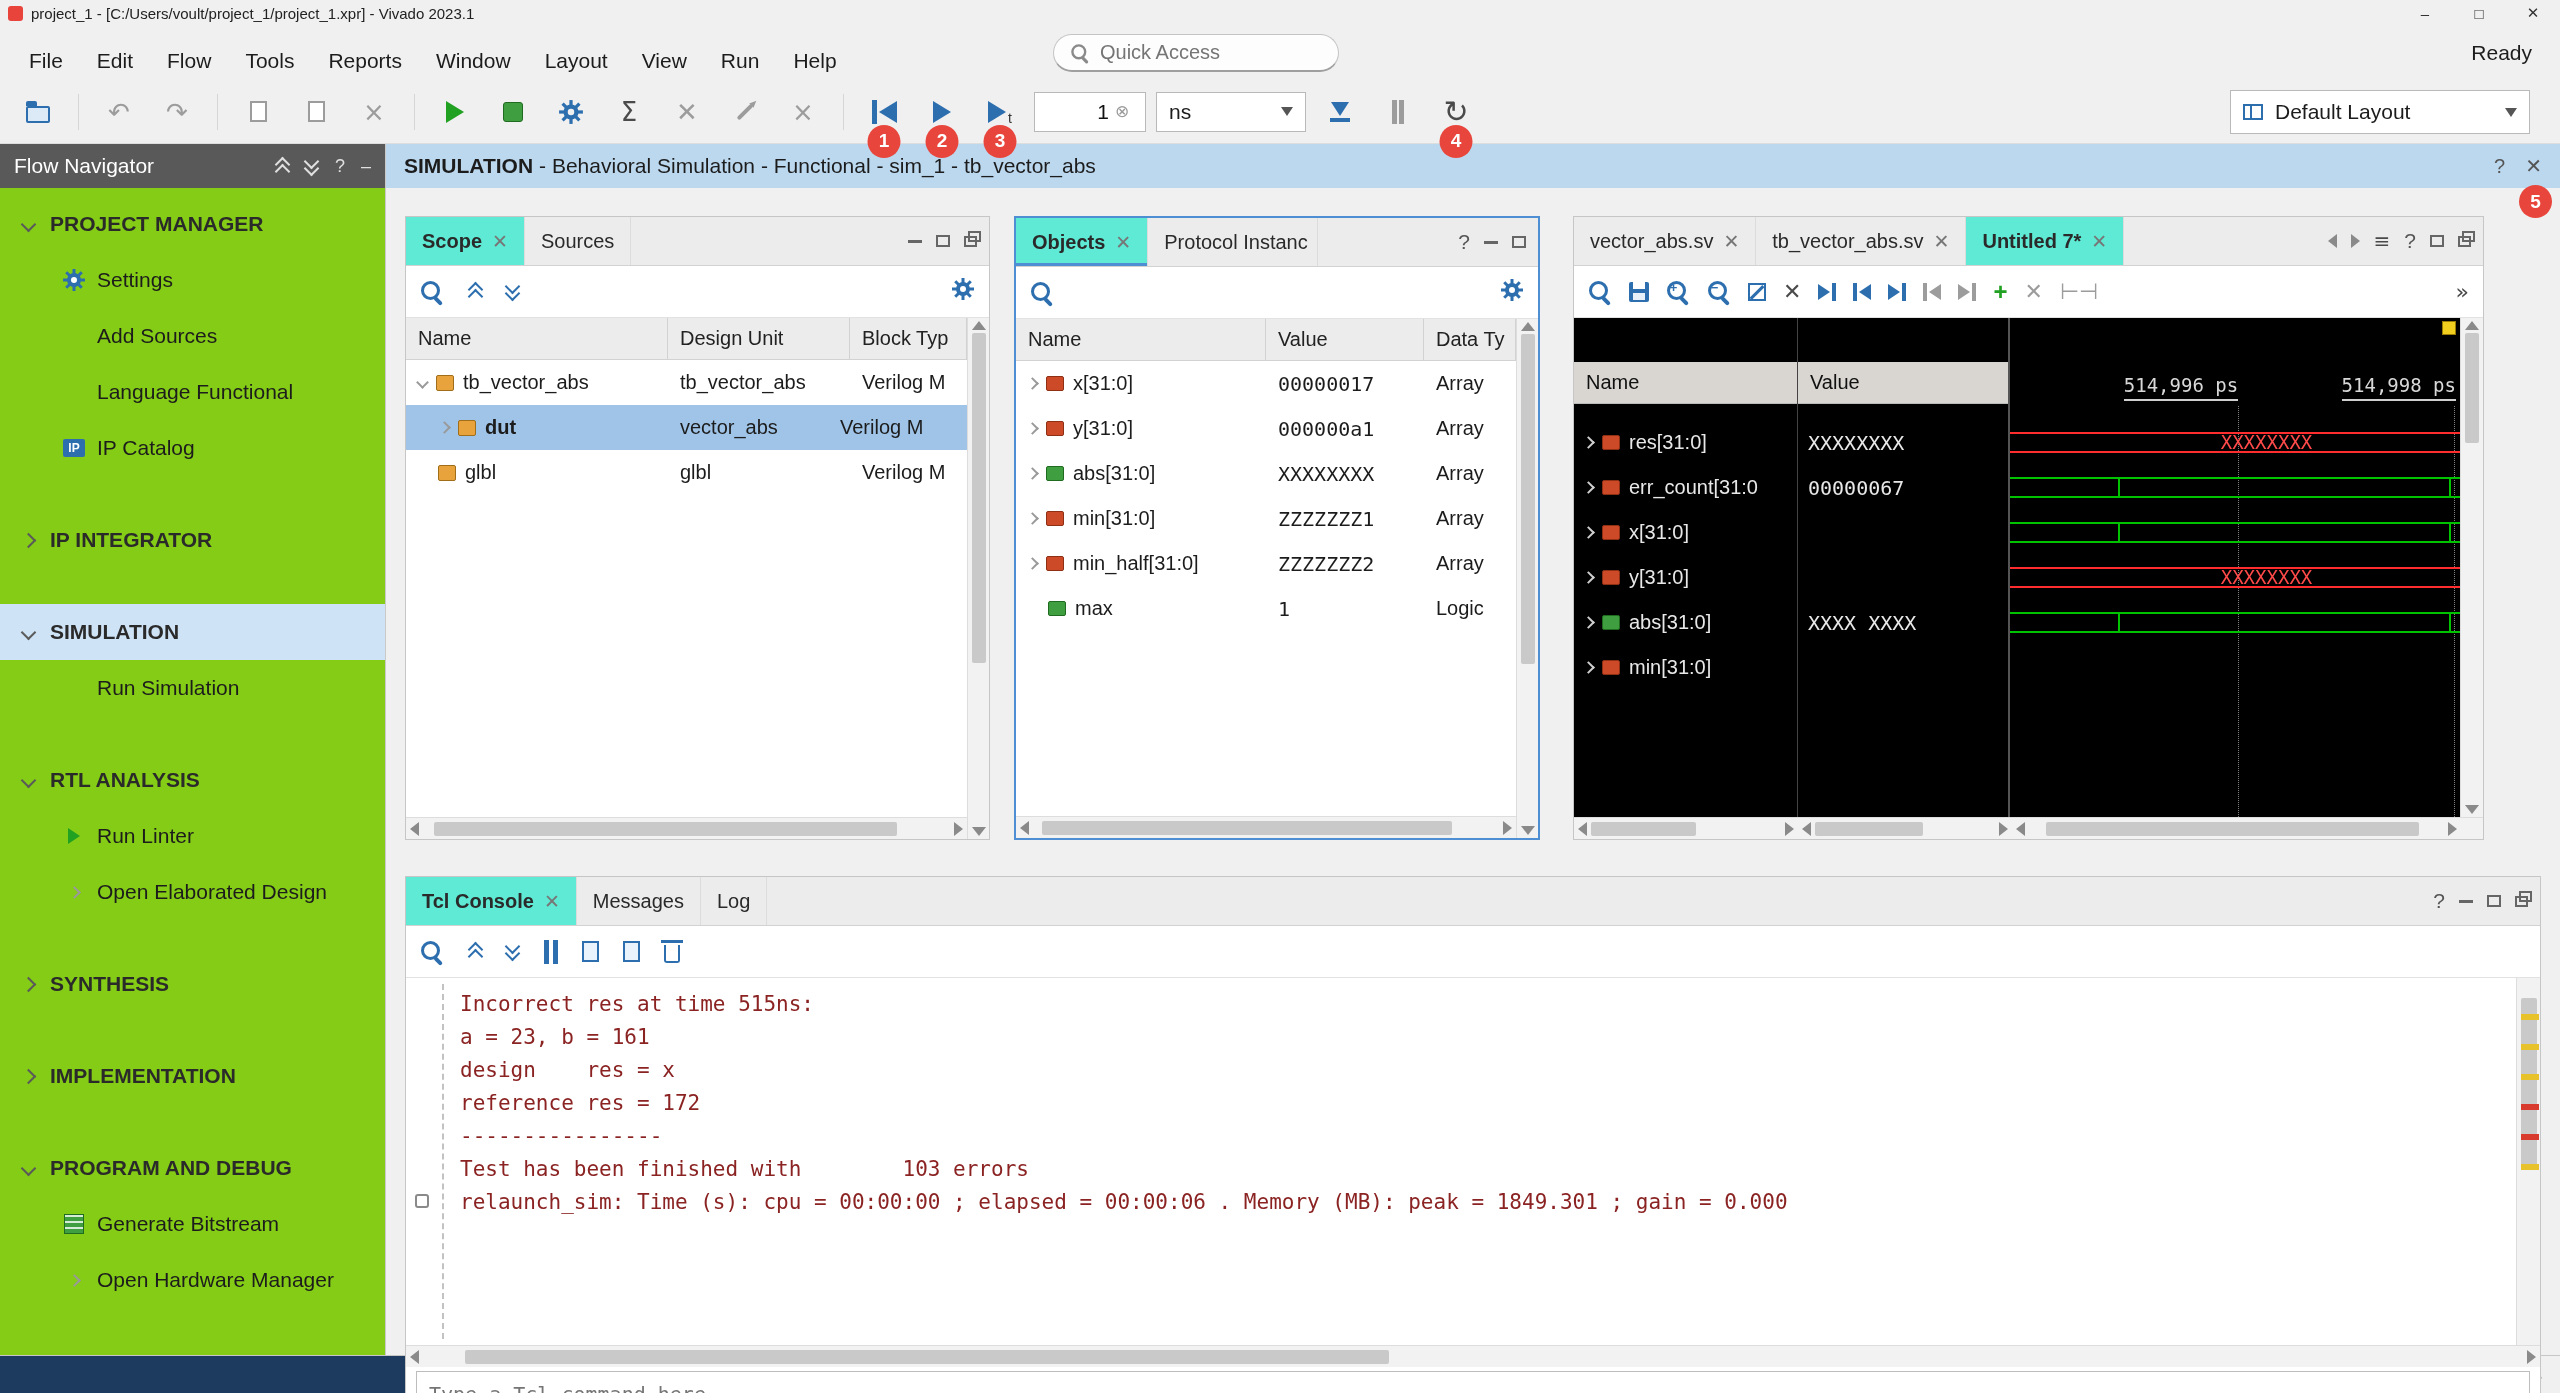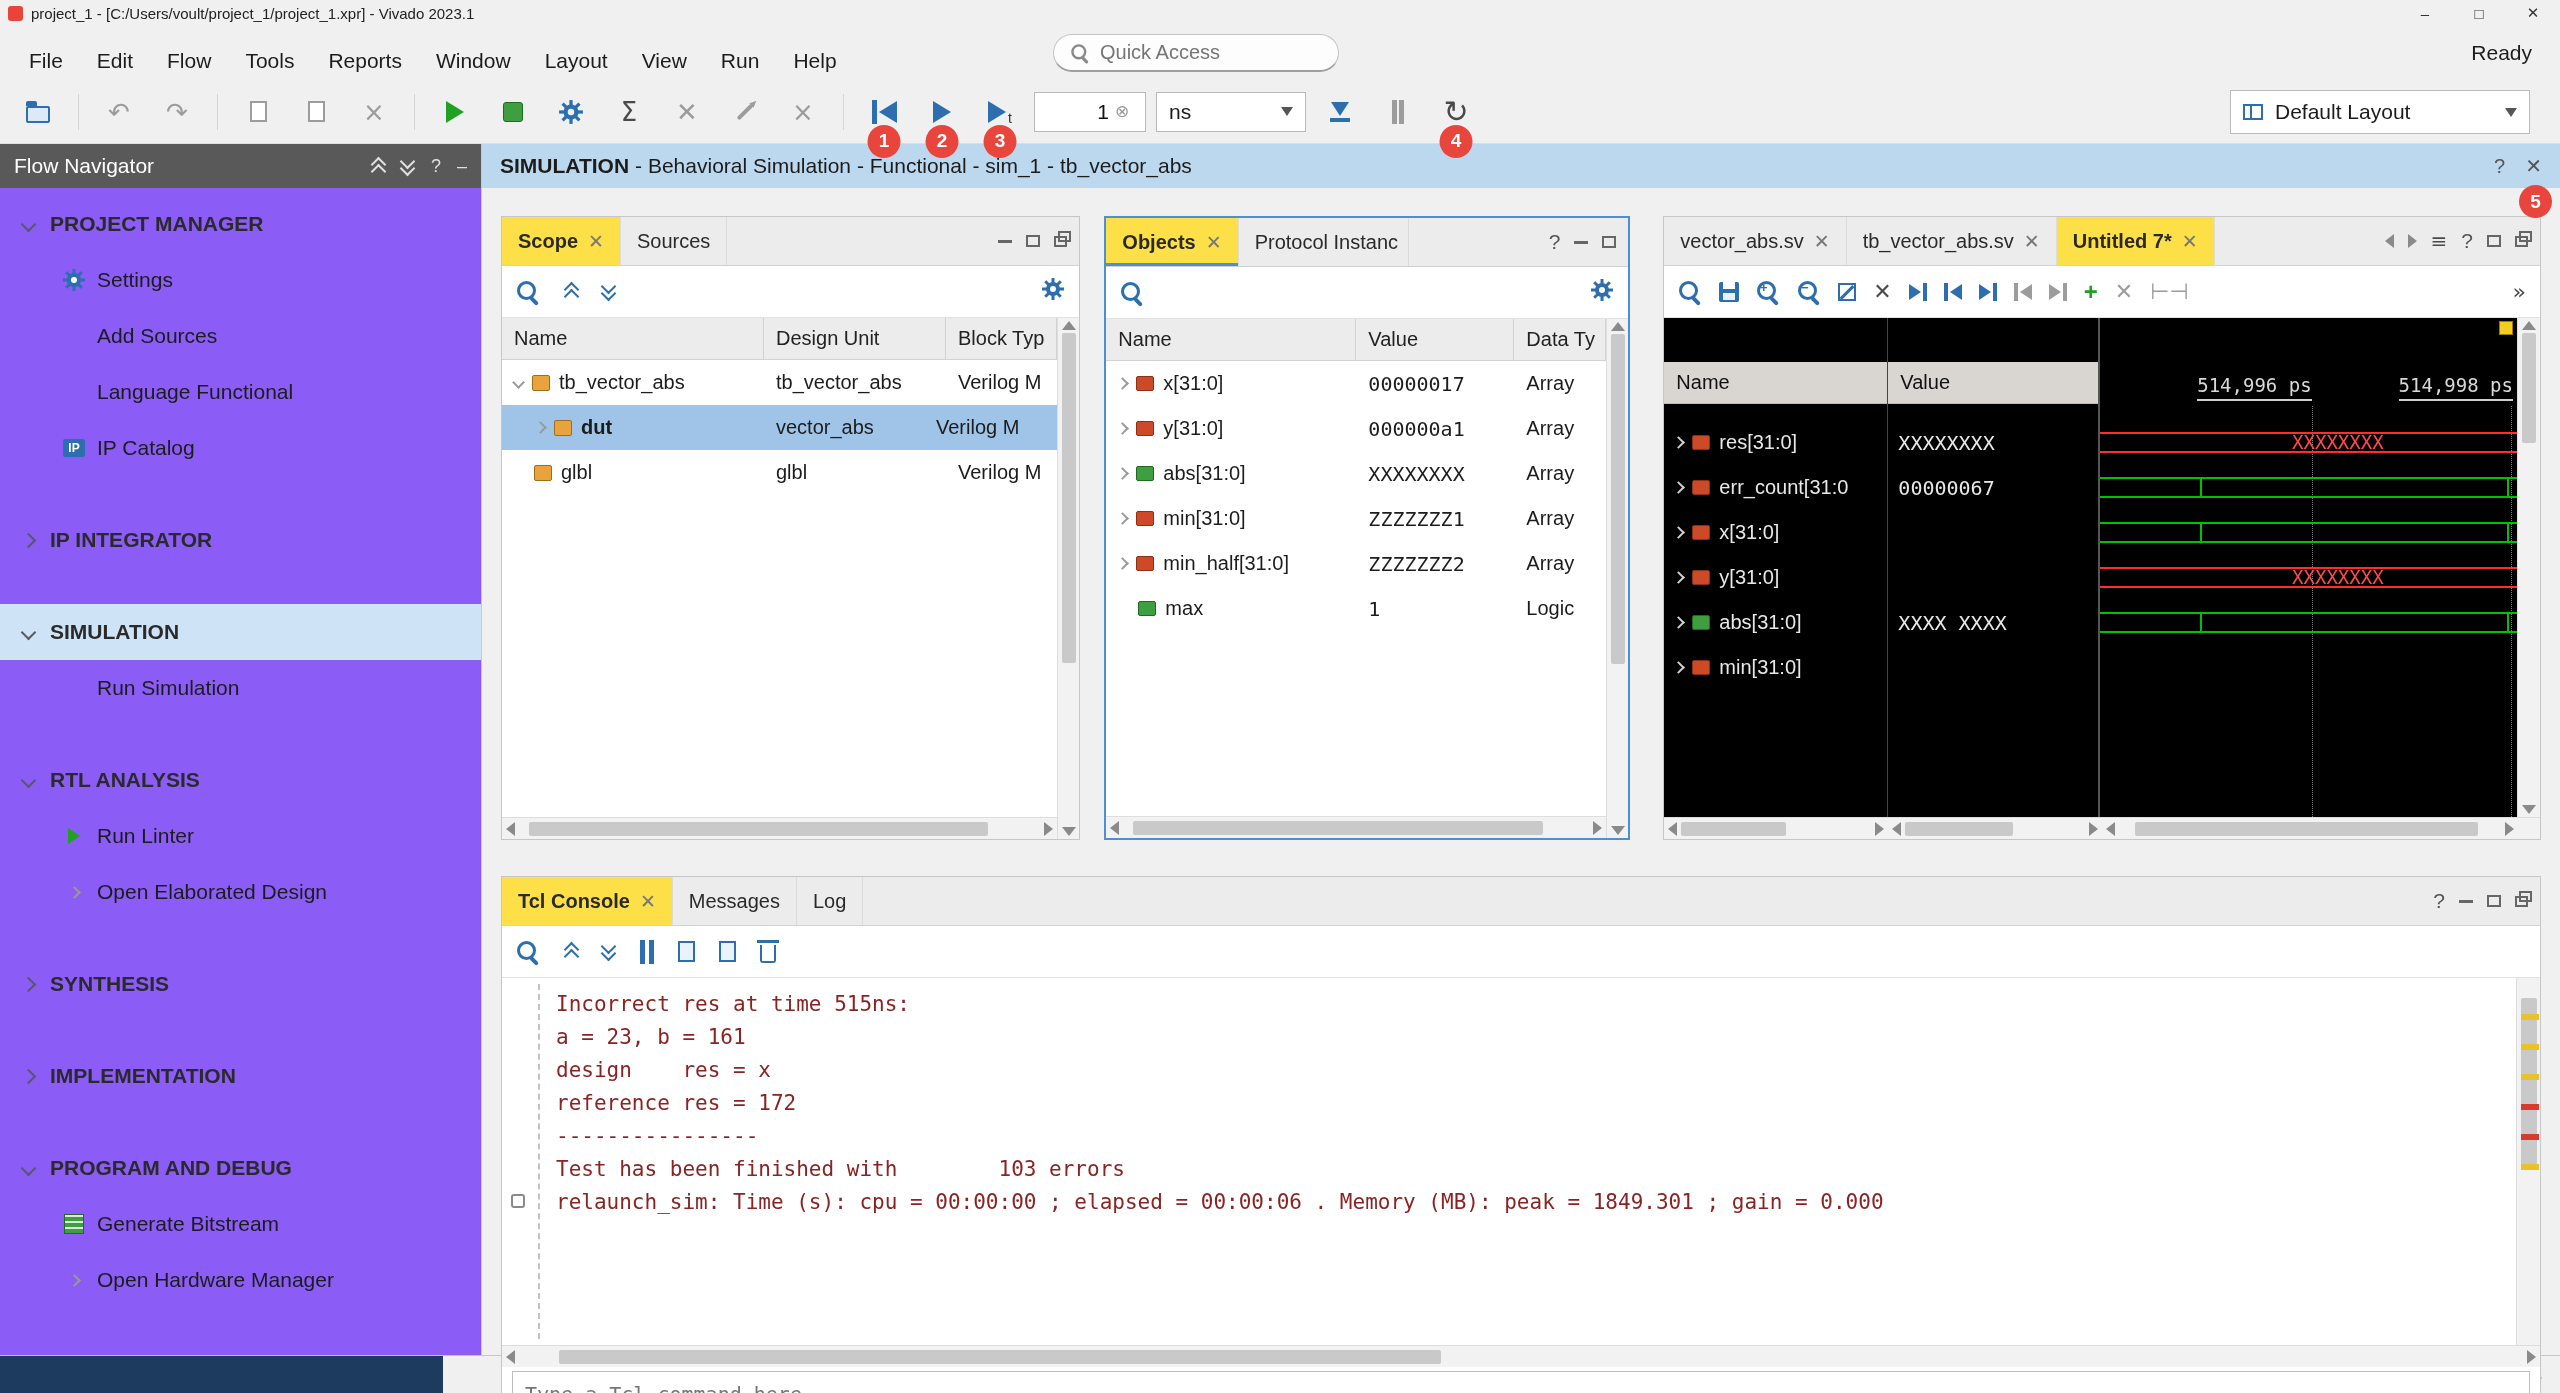--- a/index.html
+++ b/index.html
@@ -98,21 +98,21 @@
 .arr.up{border-width:0 7px 9px 7px;border-color:transparent transparent #8a8a8a transparent}
 .arr.dn{border-width:9px 7px 0 7px;border-color:#8a8a8a transparent transparent transparent}
 .arr.lf{border-width:7px 9px 7px 0;border-color:transparent #8a8a8a transparent transparent}
 .arr.rt{border-width:7px 0 7px 9px;border-color:transparent transparent transparent #8a8a8a}
 .tsub{font-size:14px;color:#333;margin-top:12px}
 
 
 .main-row{flex:1;display:flex;min-height:0}
 
 
-.sidebar{width:482px;background:#8b5cf6;border-right:1px solid #c9c9c9;display:flex;flex-direction:column;flex:none}
+.sidebar{width:386px;background:#84cc16;border-right:1px solid #c9c9c9;display:flex;flex-direction:column;flex:none}
 .sb-header{height:44px;background:#595959;color:#fff;display:flex;align-items:center;padding:0 14px;flex:none}
 .sb-tools{margin-left:auto;display:flex;gap:16px;align-items:center;color:#e0e0e0;font-size:18px}
 .sb-body{flex:1;overflow:hidden;padding-top:8px}
 .sb-section{height:56px;display:flex;align-items:center;gap:16px;padding-left:23px;font-weight:bold;color:#2a2a2a;margin-top:36px}
 .sb-section.first{margin-top:0}
 .sb-section.selected{background:#cfe3f6}
 .sb-item{height:56px;display:flex;align-items:center;padding-left:59px;color:#1c1c1c}
 .sb-item .slot{width:30px;display:flex;justify-content:center;margin-right:8px;flex:none}
 
 
@@ -122,21 +122,21 @@
 .banner-tools{margin-left:auto;display:flex;gap:20px;align-items:center;color:#555;font-size:20px}
 .panels{display:flex;margin:28px 19px 0 19px;height:624px;flex:none}
 .panel{background:#fff;border:1px solid #c6c6c6;display:flex;flex-direction:column;overflow:visible}
 .panel.scope{width:585px}
 .panel.objects{width:526px;border:2px solid #4d8fd2;margin-left:24px}
 .panel.wave{width:911px;margin-left:33px}
 .panel.console{margin:36px 19px 0 19px;height:550px;flex:none;overflow:hidden}
 
 .tabbar{height:49px;background:#ececec;display:flex;align-items:stretch;border-bottom:1px solid #d2d2d2;flex:none}
 .tab{display:flex;align-items:center;gap:10px;padding:0 16px;font-size:20px;color:#2a2a2a;border-right:1px solid #dcdcdc;white-space:nowrap;overflow:hidden}
-.tab.active{background:#fde047;font-weight:bold}
+.tab.active{background:#5eead4;font-weight:bold}
 .tab.focus{box-shadow:inset 0 -3px 0 #4d8fd2}
 .tab .x{color:#777;font-size:19px;font-weight:normal}
 .tab-tools{margin-left:auto;display:flex;align-items:center;gap:14px;padding:0 12px;color:#555;flex:none}
 .ptoolbar{height:52px;display:flex;align-items:center;gap:24px;padding:0 14px;border-bottom:1px solid #e2e2e2;flex:none;background:#fff}
 .ptoolbar .right{margin-left:auto}
 
 .pbody{flex:1;display:flex;min-height:0}
 .tbl{flex:1;display:flex;flex-direction:column;min-width:0}
 .thead{display:flex;height:42px;background:#ececec;border-bottom:1px solid #d2d2d2;color:#222;flex:none;font-size:20px}
 .th{display:flex;align-items:center;padding:0 12px;border-right:1px solid #d2d2d2;height:100%;overflow:hidden;white-space:nowrap}

